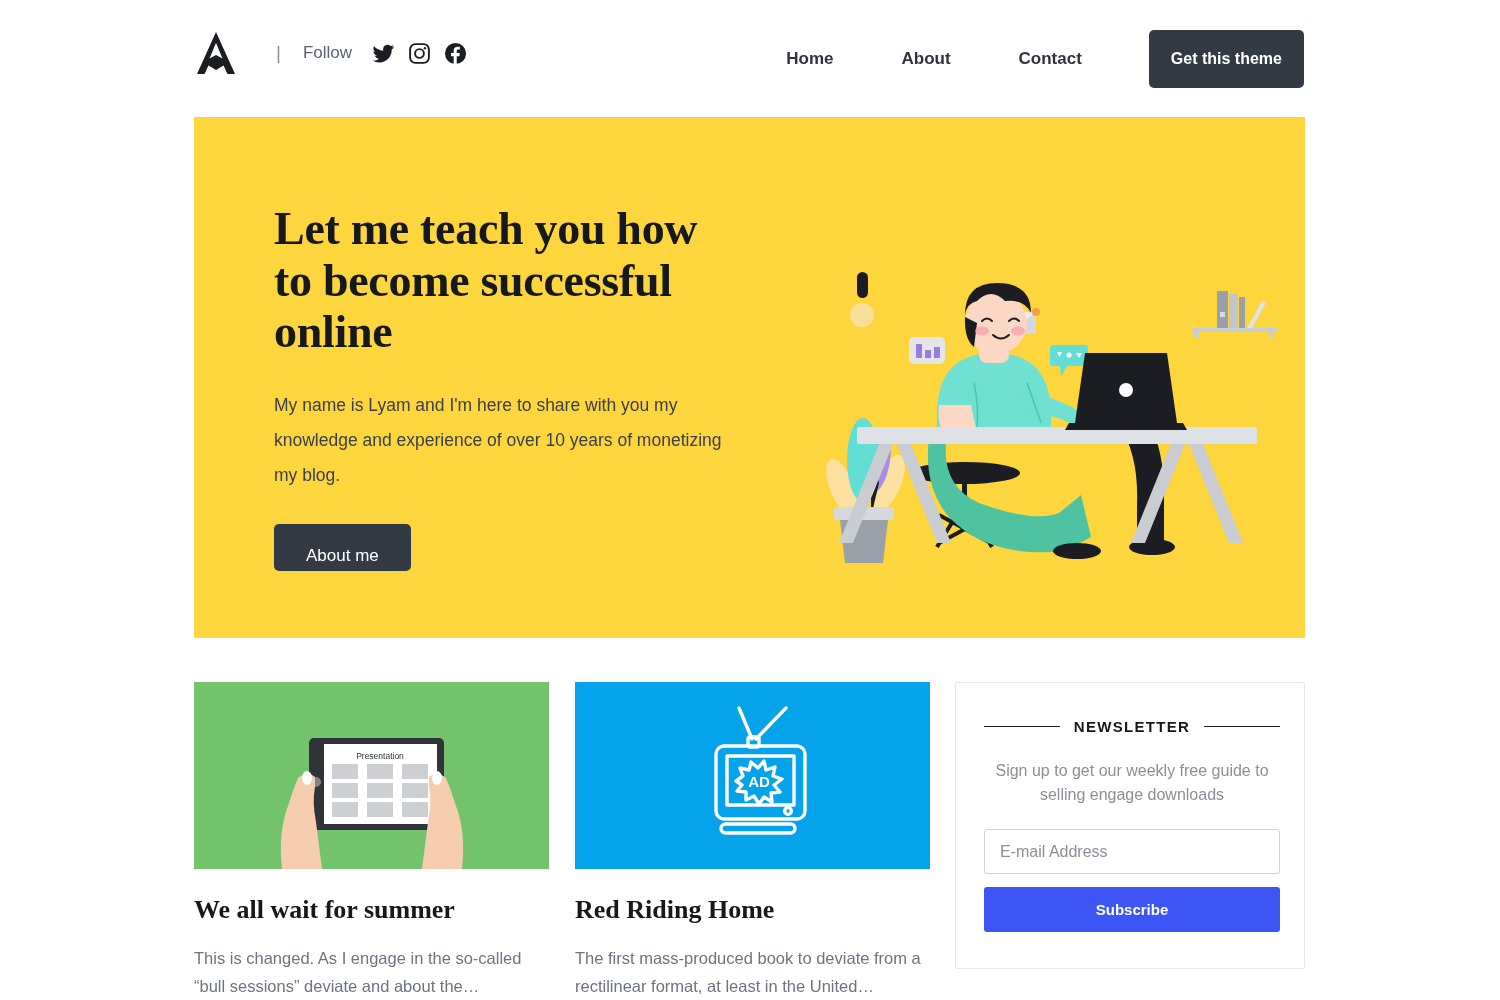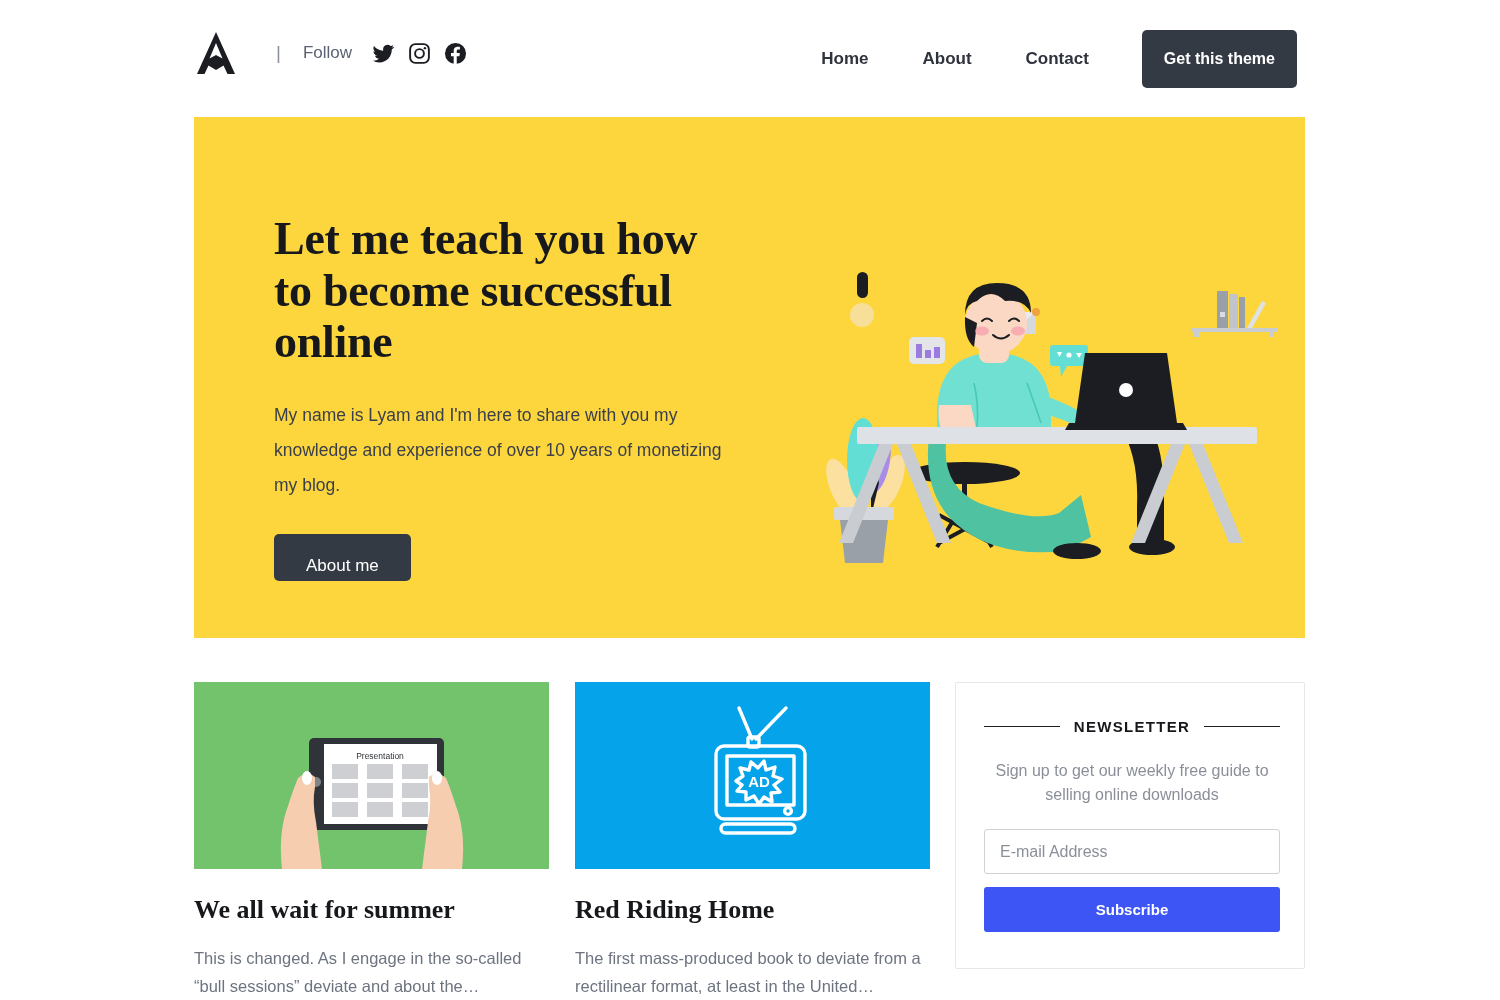--- a/index.html
+++ b/index.html
@@ -27,42 +27,42 @@
     position:relative; top:-1px;
   }
   .follow-label {
     color:#5b6271; font-size:17px; margin-left:22px; margin-right:16px;
     font-family:"Liberation Sans", sans-serif;
   }
   .social-row { display:flex; align-items:center; gap:13px; margin-left:4px; }
   .social-ico { width:23px; height:23px; display:block; cursor:pointer; }
 
   .header-right {
-    position:absolute; right:203px; top:30px;
-    display:flex; align-items:center; gap:2px;
+    position:absolute; right:196px; top:30px;
+    display:flex; align-items:center; gap:16px;
   }
   .nav-link {
     color:#2f333d; font-size:17px; font-weight:bold;
     text-decoration:none; margin-right:52px; white-space:nowrap;
     font-family:"Liberation Sans", sans-serif;
   }
   .nav-link:last-of-type { margin-right:0; }
   .theme-btn {
     background:#343a44; color:#fff; font-size:16px; font-weight:bold;
     border:none; border-radius:5px; padding:18px 22px; height:58px;
     margin-left:51px; cursor:pointer; white-space:nowrap;
     font-family:"Liberation Sans", sans-serif;
   }
 
   
   .hero {
     position:absolute; left:194px; top:117px;
     width:1111px; height:521px; background:#FDD63E; overflow:hidden;
   }
-  .hero-copy { position:absolute; left:80px; top:96px; width:470px; }
+  .hero-copy { position:absolute; left:80px; top:86px; width:470px; }
   .hero-title {
     font-family:"Liberation Serif", serif;
     font-weight:bold; font-size:46px; line-height:1.12; color:#16181c;
     letter-spacing:-0.3px;
   }
   .hero-sub {
     margin-top:30px; font-size:17.5px; line-height:2.0; color:#3a3f4a;
     font-family:"Liberation Sans", sans-serif;
   }
   .about-btn {
@@ -316,20 +316,20 @@
       </div>
     </div>
 
     <div class="sidebar">
       <div class="widget">
         <div class="widget-head">
           <span class="rule"></span>
           <span class="widget-title">NEWSLETTER</span>
           <span class="rule"></span>
         </div>
-        <p class="widget-desc">Sign up to get our weekly free guide to selling online downloads</p>
+        <p class="widget-desc">Sign up to get our weekly free guide to selling engage downloads</p>
         <input class="email-input" type="text" placeholder="E-mail Address" style="">
         <button class="subscribe-btn">Subscribe</button>
       </div>
 
     </div>
   </div>
 </div>
 
 </body></html>

